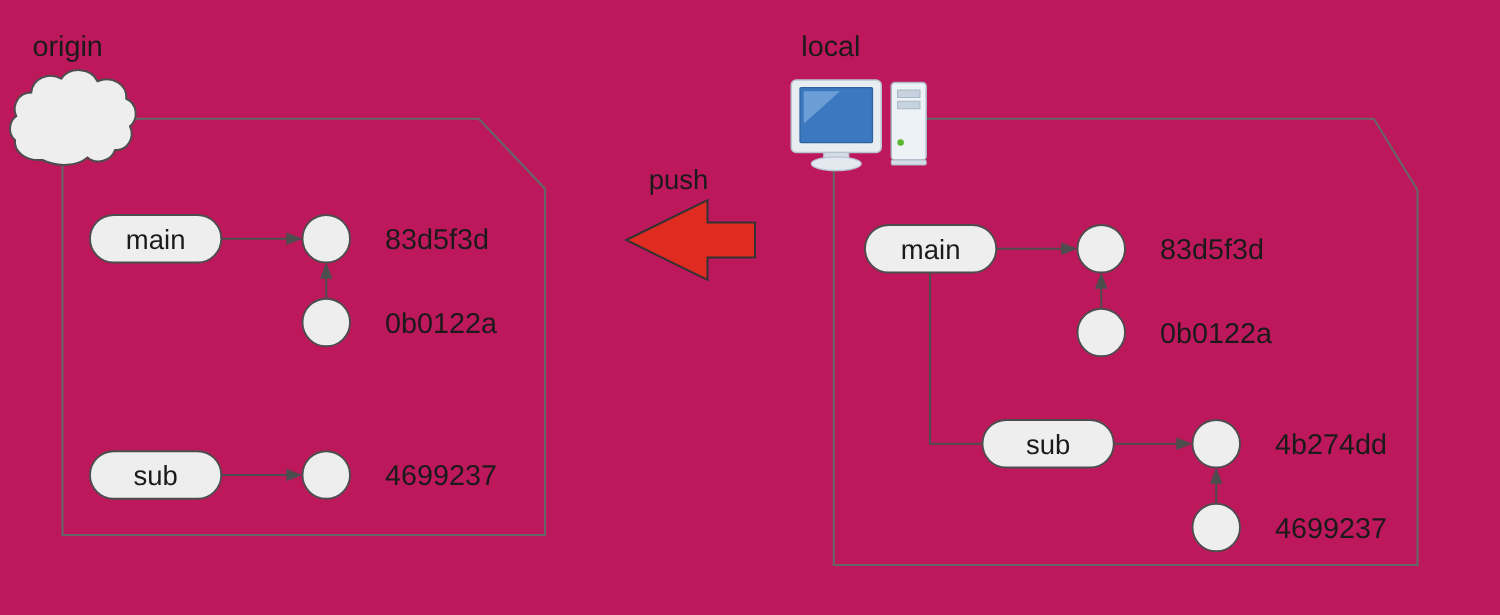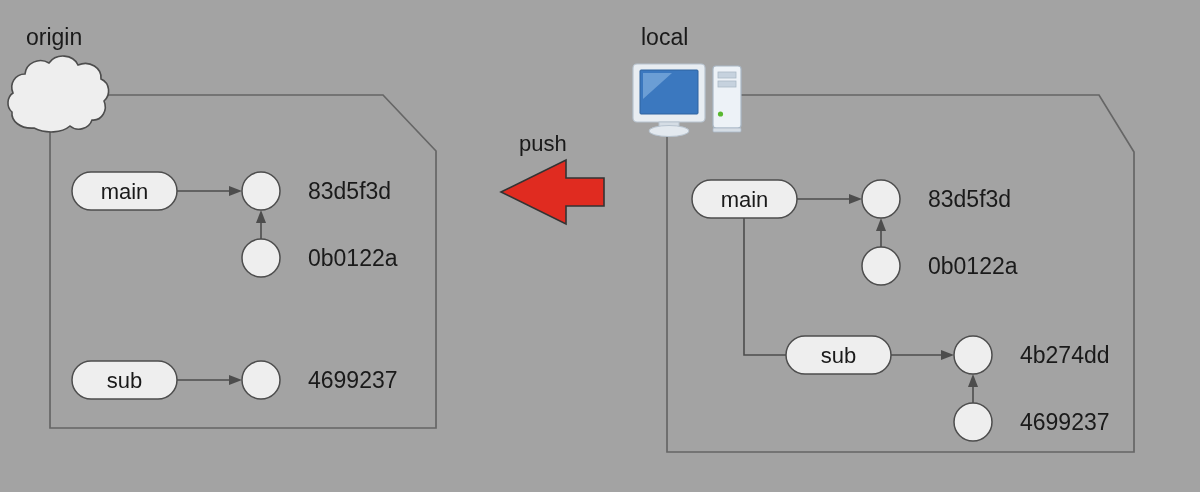--- a/index.html
+++ b/index.html
@@ -7,21 +7,21 @@
     padding: 0;
     background: #ffffff;
   }
   body {
     font-family: "Liberation Sans", sans-serif;
   }
   #canvas {
     position: relative;
     width: 1200px;
     height: 492px;
-    background: #a3a3a3;
+    background: #be185d;
     overflow: hidden;
   }
   svg.layer {
     position: absolute;
     left: 0;
     top: 0;
     width: 1200px;
     height: 492px;
   }
   .diagram-text {

